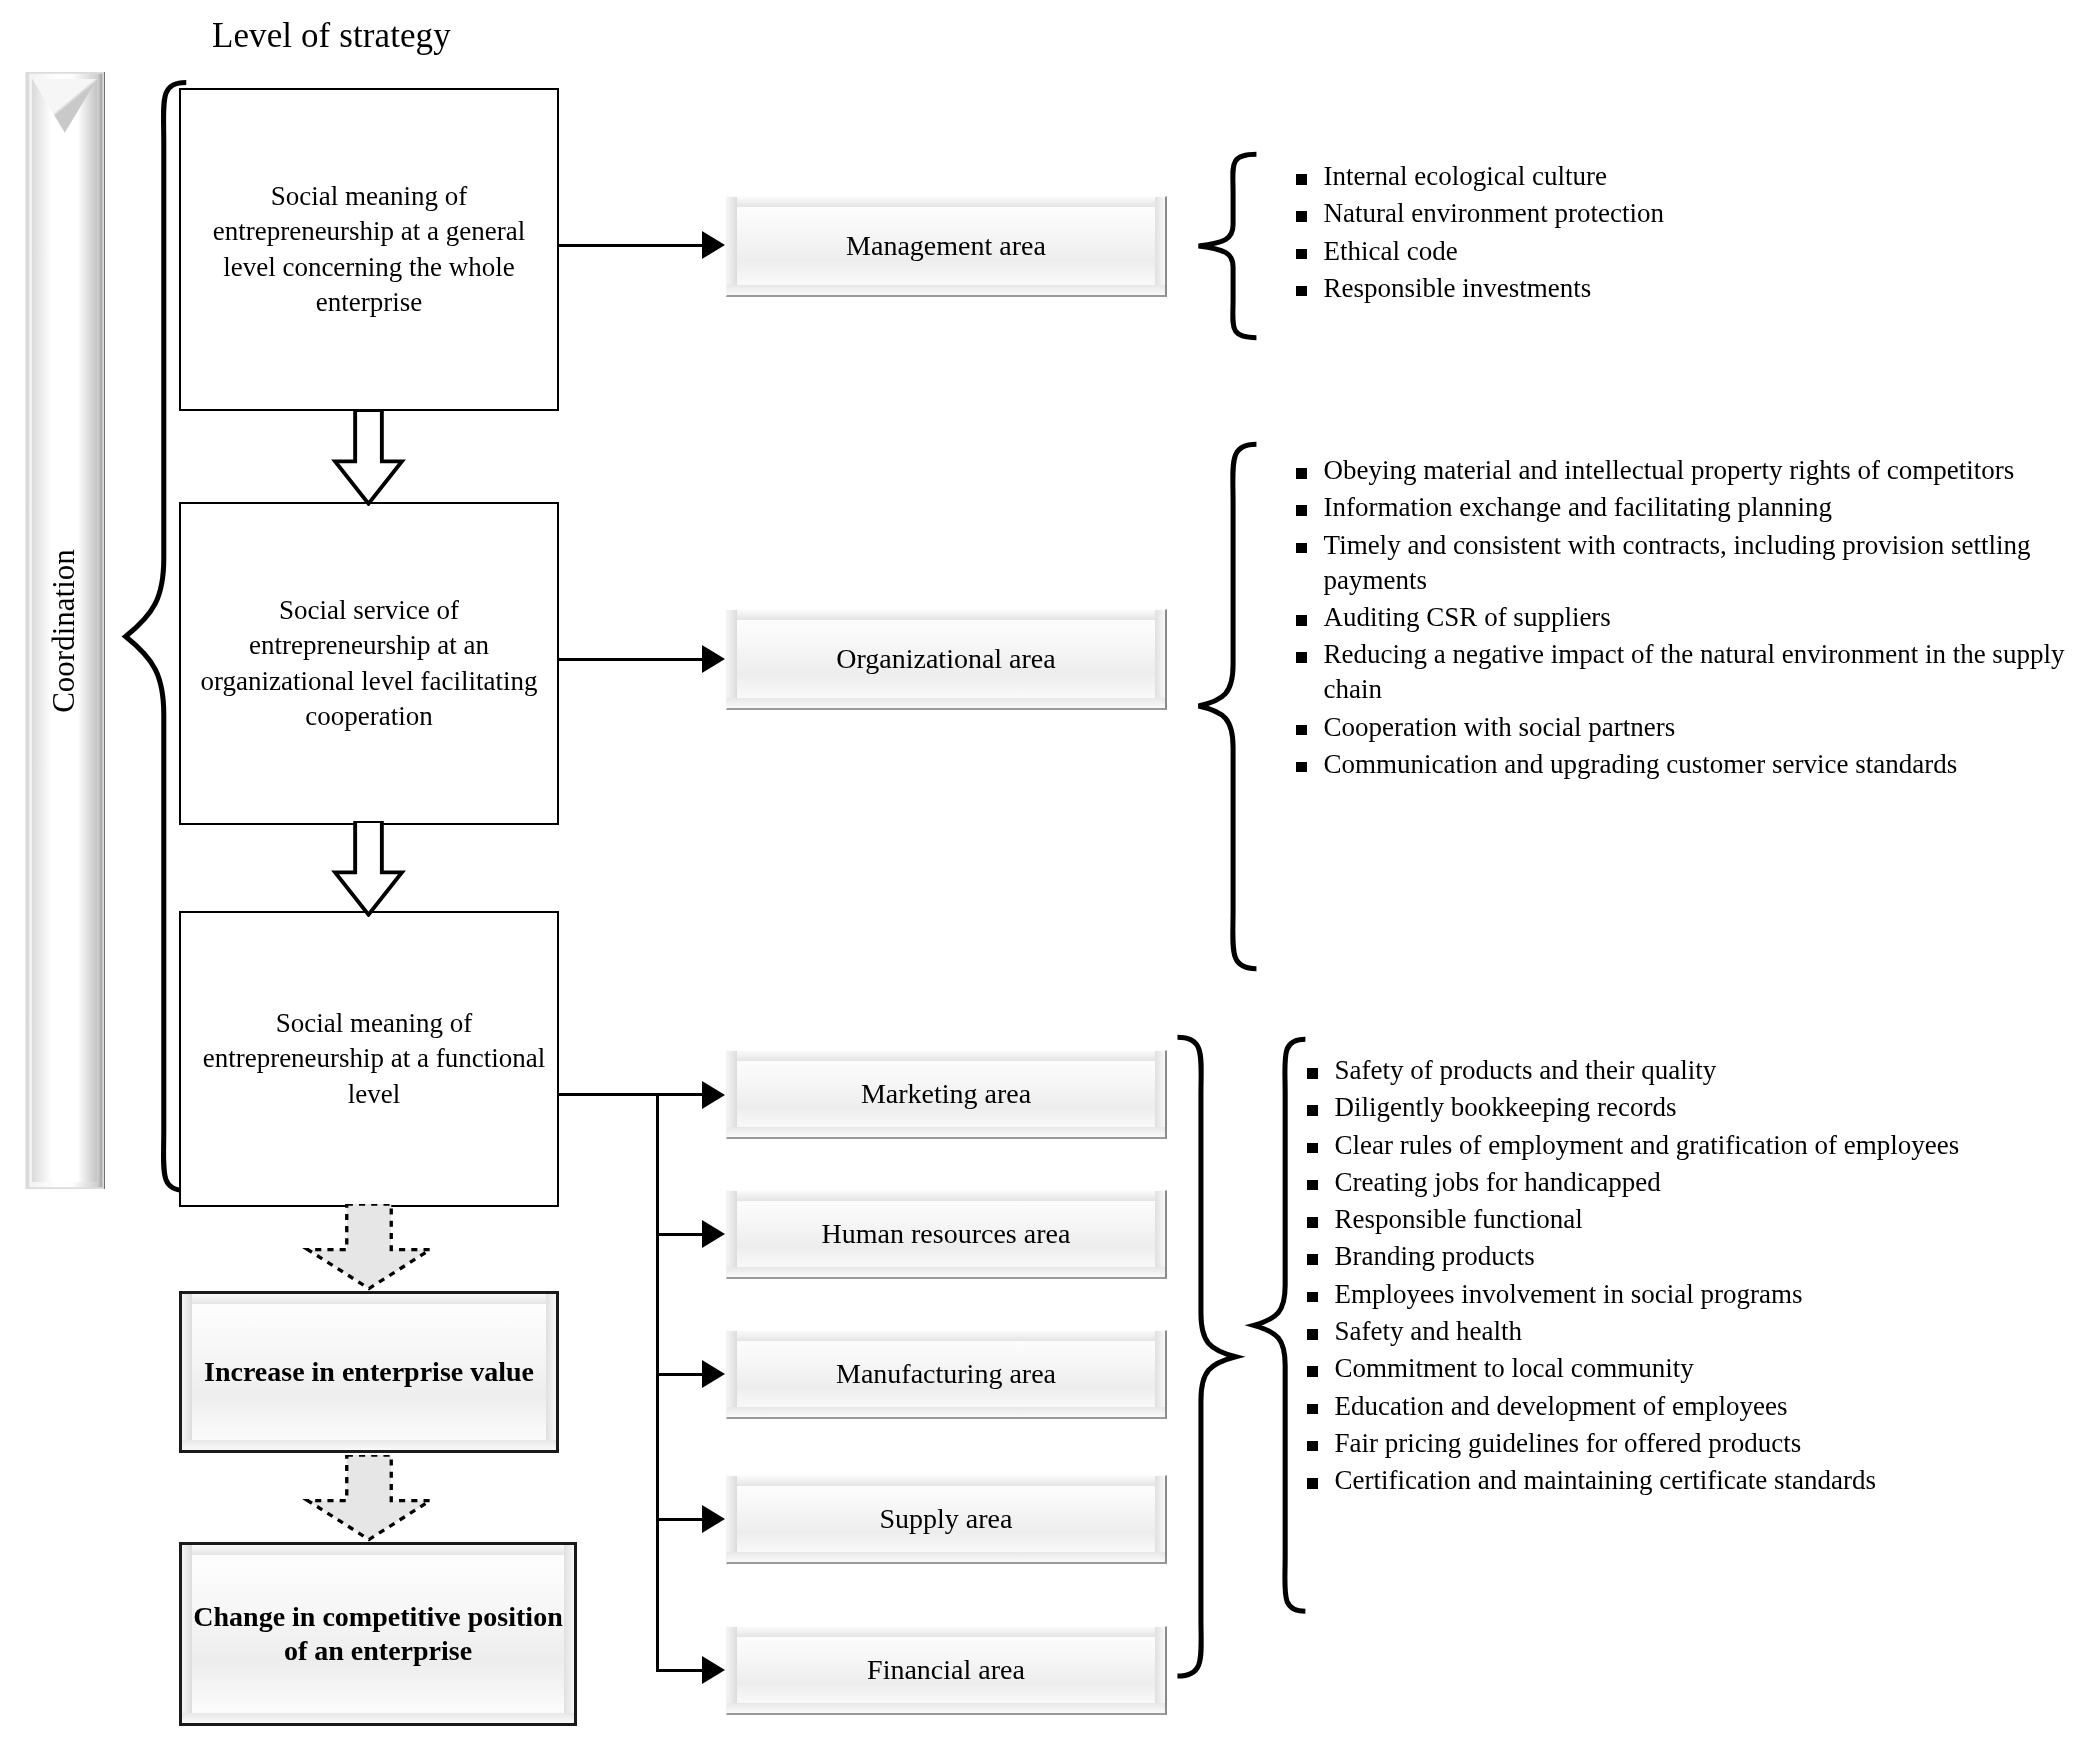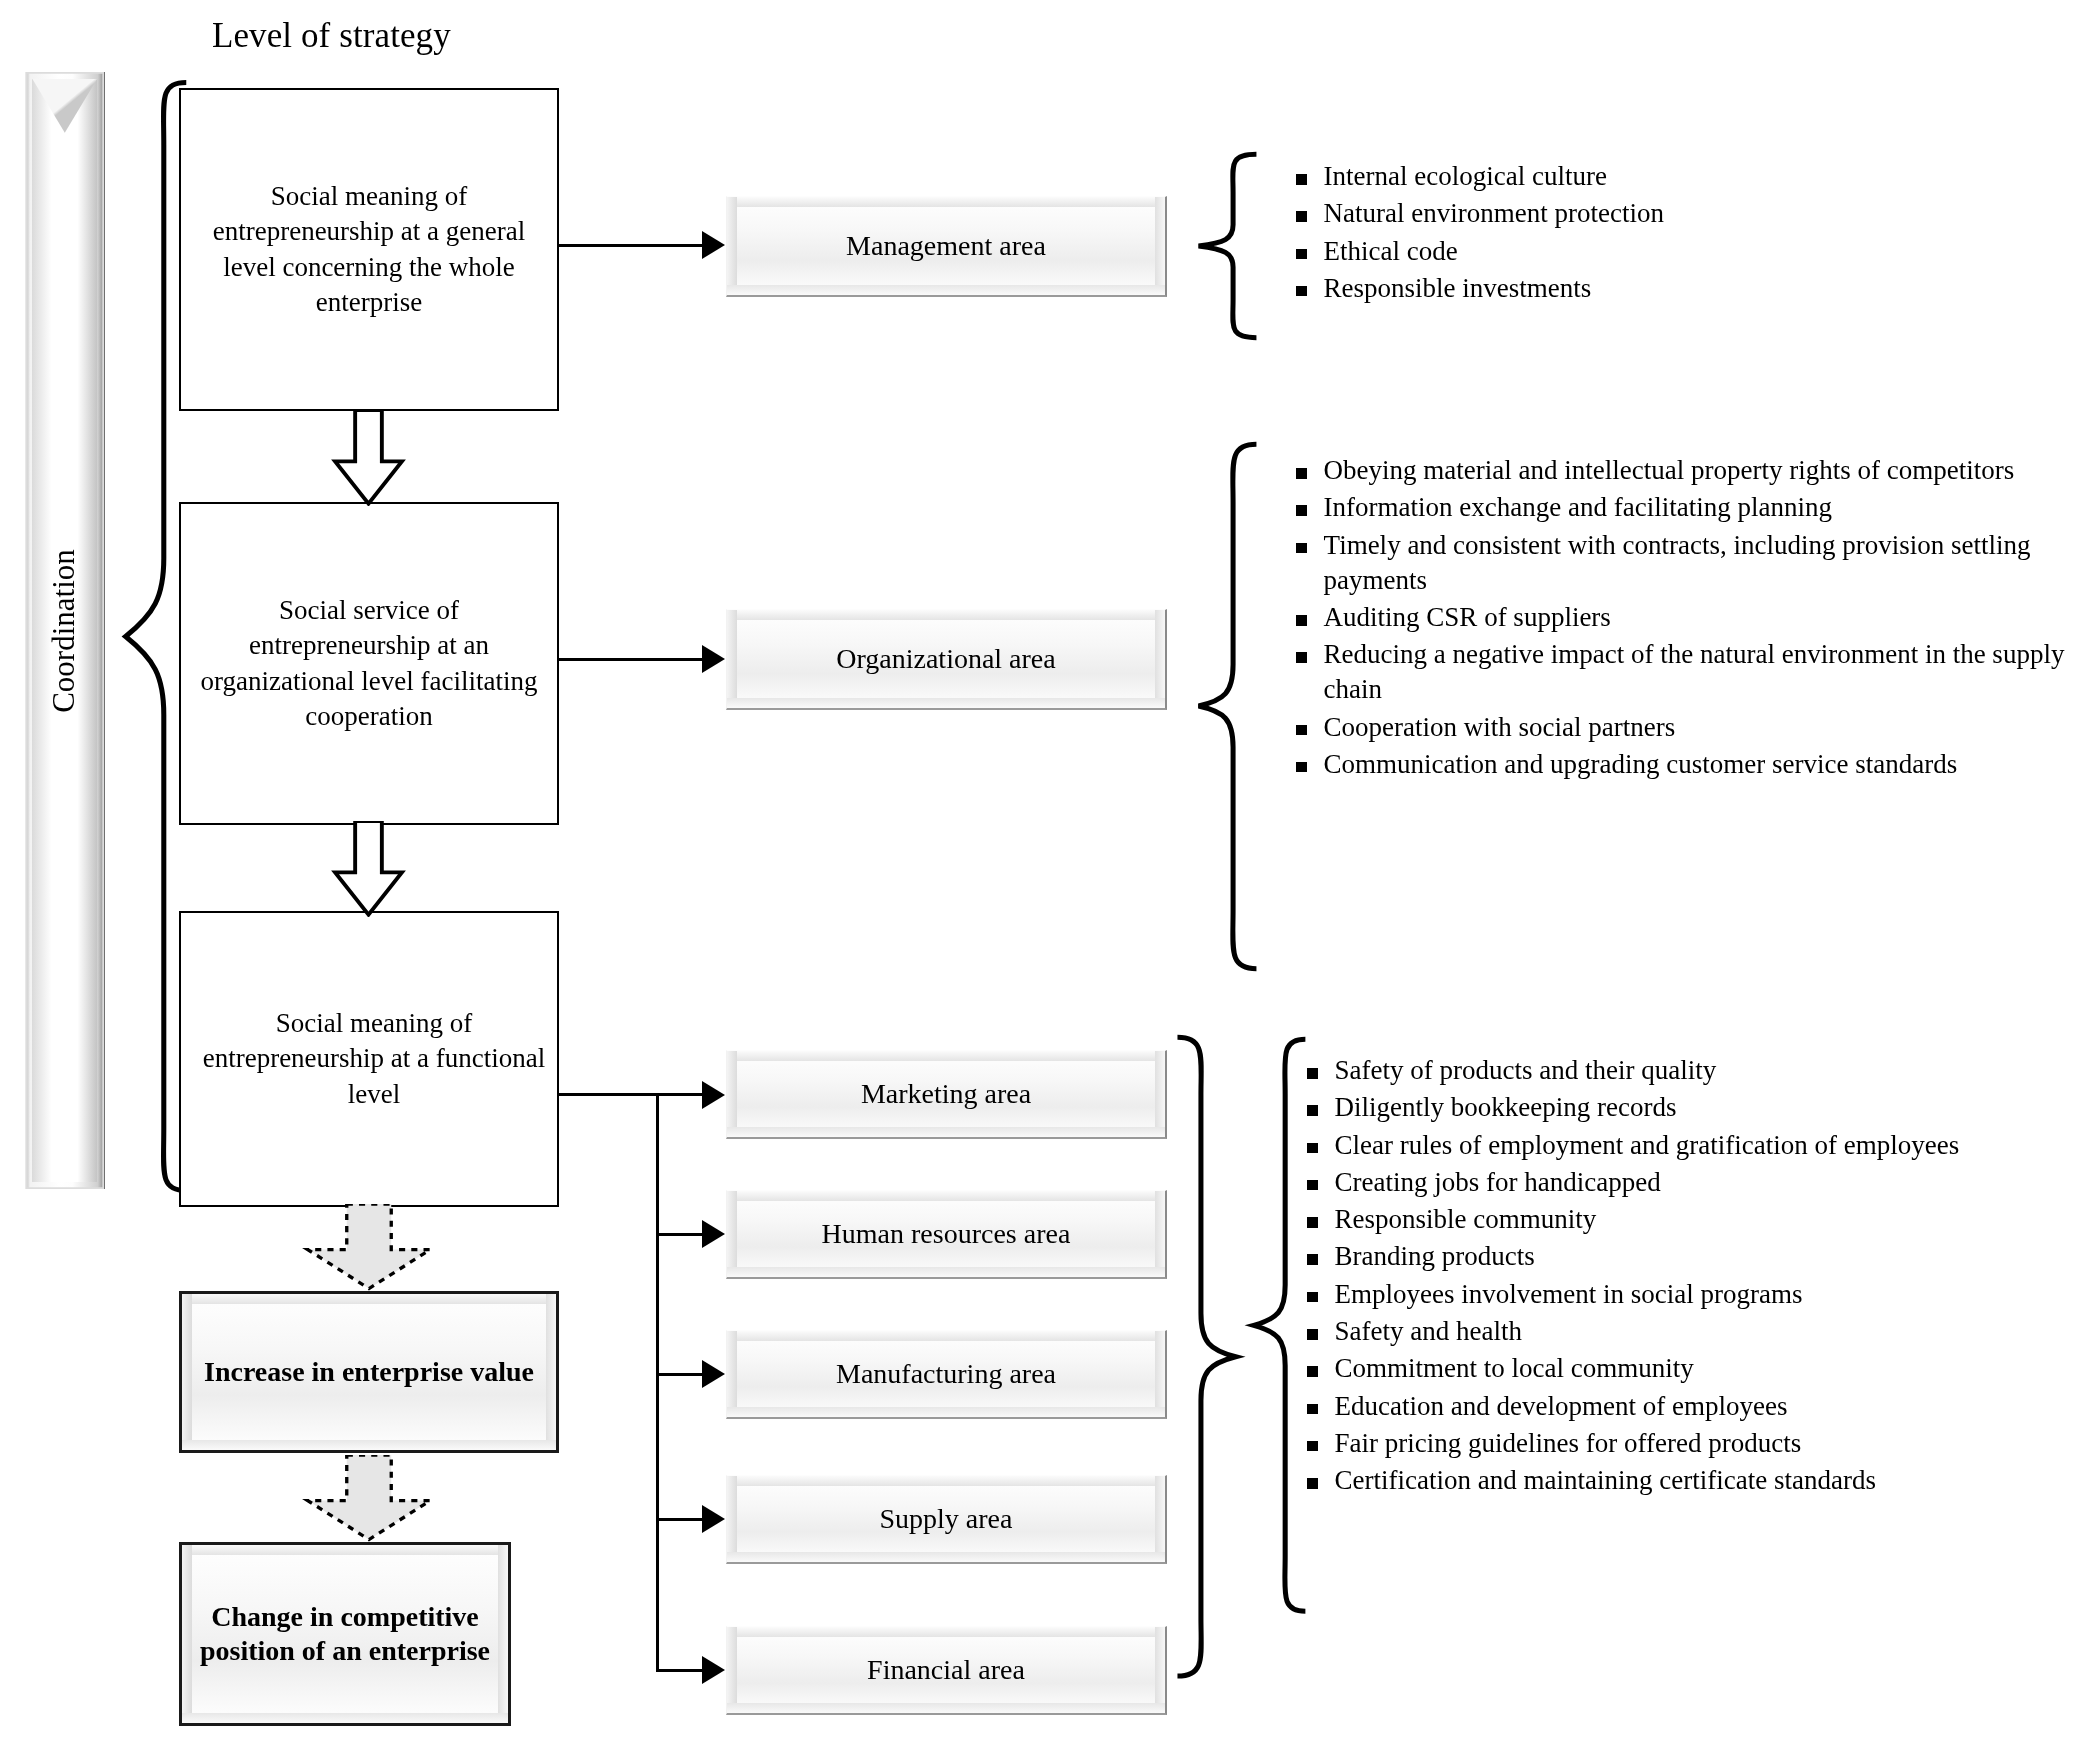--- a/index.html
+++ b/index.html
@@ -128,21 +128,21 @@
 </svg>
 
 <div class="bevel resultbox" style="left:179px;top:1291px;width:380px;height:162px;font-family:Liberation Serif, serif;">
   <div class="bev-t"></div>
   <div class="bev-l"></div>
   <div class="bev-r"></div>
   <div class="bev-b"></div>
   <div class="lbl">Increase in enterprise value</div>
 </div>
 
-<div class="bevel resultbox" style="left:179px;top:1542px;width:332px;height:184px;">
+<div class="bevel resultbox" style="left:179px;top:1542px;width:398px;height:184px;">
   <div class="bev-t"></div>
   <div class="bev-l"></div>
   <div class="bev-r"></div>
   <div class="bev-b"></div>
   <div class="lbl">Change in competitive position of an enterprise</div>
 </div>
 
 <div class="bevel" style="left:726px;top:196px;width:441px;height:101px;">
   <div class="bev-t"></div>
   <div class="bev-l"></div>
@@ -301,21 +301,21 @@
   <div class="li">
     <div class="sq"></div>
     <div class="tx">Clear rules of employment and gratification of employees</div>
   </div>
   <div class="li">
     <div class="sq"></div>
     <div class="tx">Creating jobs for handicapped</div>
   </div>
   <div class="li">
     <div class="sq"></div>
-    <div class="tx">Responsible community</div>
+    <div class="tx">Responsible functional</div>
   </div>
   <div class="li">
     <div class="sq"></div>
     <div class="tx">Branding products</div>
   </div>
   <div class="li">
     <div class="sq"></div>
     <div class="tx">Employees involvement in social programs</div>
   </div>
   <div class="li">

